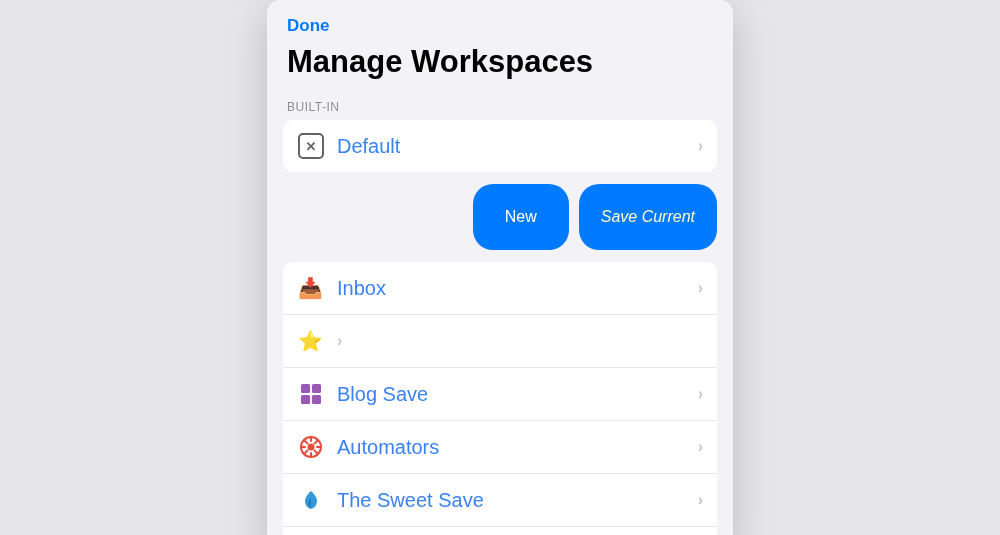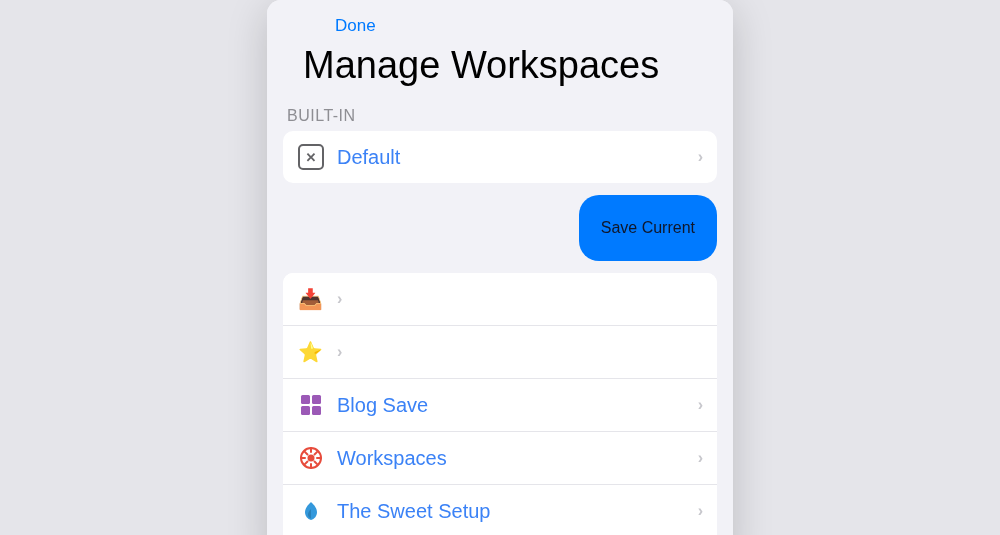--- a/index.html
+++ b/index.html
@@ -20,35 +20,33 @@
     }
     .modal-header {
       background: #f2f2f7;
       padding: 16px 20px 0 20px;
     }
     .done-btn {
       background: none;
       border: none;
       color: #007aff;
       font-size: 17px;
-      font-weight: 400;
+      font-weight: 700;
       cursor: pointer;
       padding: 0;
       margin-bottom: 8px;
-      margin-left: 48px;
     }
     .page-title {
-      font-size: 38px;
-      font-weight: 400;
+      font-size: 31px;
+      font-weight: 700;
       color: #000;
       margin-bottom: 12px;
-      margin-left: 16px;
     }
     .section-label {
-      font-size: 16px;
+      font-size: 12px;
       font-weight: 500;
       color: #8e8e93;
       letter-spacing: 0.5px;
       padding: 8px 20px 6px 20px;
       text-transform: uppercase;
       background: #f2f2f7;
     }
     .list-section {
       background: #fff;
       border-radius: 10px;
@@ -98,27 +96,28 @@
       color: #fff;
       border: none;
       border-radius: 20px;
       padding: 10px 32px;
       font-size: 16px;
       font-weight: 500;
       cursor: pointer;
     }
     .btn-save {
       background: #007aff;
-      color: #0f172a;
+      color: #fef9c3;
       border: none;
       border-radius: 20px;
       padding: 24px 22px;
       font-size: 16px;
       font-weight: 500;
       cursor: pointer;
+      font-style: italic;
     }
     .saved-section-wrapper {
       margin-top: 12px;
     }
     
     .default-icon {
       width: 26px;
       height: 26px;
       border: 2px solid #636366;
       border-radius: 5px;
@@ -146,28 +145,30 @@
     <div class="list-item">
       <div class="item-icon">
         <div class="default-icon">✕</div>
       </div>
       <span class="item-label">Default</span>
       <span class="chevron">›</span>
     </div>
   </div>
 
   <div class="buttons-row">
+    <button class="btn-new">New</button>
     <button class="btn-save">Save Current</button>
   </div>
 
   <div class="saved-section-wrapper">
     <div class="list-section">
 
       <div class="list-item">
         <div class="item-icon">📥</div>
+        <span class="item-label">Inbox</span>
         <span class="chevron">›</span>
       </div>
 
       <div class="list-item">
         <div class="item-icon">⭐</div>
         <span class="chevron">›</span>
       </div>
 
       <div class="list-item">
         <div class="item-icon">
@@ -184,32 +185,32 @@
 
       <div class="list-item">
         <div class="item-icon">
           <svg width="24" height="24" viewBox="0 0 24 24">
             <circle cx="12" cy="12" r="10" fill="none" stroke="#e74c3c" stroke-width="2"></circle>
             <circle cx="12" cy="12" r="3.5" fill="#e74c3c"></circle>
             <path d="M12 2 L12 6 M12 18 L12 22 M2 12 L6 12 M18 12 L22 12" stroke="#e74c3c" stroke-width="2" stroke-linecap="round"></path>
             <path d="M5.6 5.6 L8.5 8.5 M15.5 15.5 L18.4 18.4 M5.6 18.4 L8.5 15.5 M15.5 8.5 L18.4 5.6" stroke="#e74c3c" stroke-width="2" stroke-linecap="round"></path>
           </svg>
         </div>
-        <span class="item-label">Workspaces</span>
+        <span class="item-label">Automators</span>
         <span class="chevron">›</span>
       </div>
 
       <div class="list-item">
         <div class="item-icon">
           <svg width="24" height="24" viewBox="0 0 24 24">
             <path d="M12 3 C12 3, 6 8, 6 13 C6 17, 8.5 20, 12 21 C15.5 20, 18 17, 18 13 C18 8, 12 3, 12 3Z" fill="#3498db"></path>
             <path d="M12 10 C12 10, 9 13, 9 15.5 C9 17.5, 10.3 19, 12 19.5" fill="#2980b9"></path>
           </svg>
         </div>
-        <span class="item-label">The Sweet Setup</span>
+        <span class="item-label">The Sweet Save</span>
         <span class="chevron">›</span>
       </div>
 
       <div class="list-item">
         
         
         
       </div>
 
     </div>

